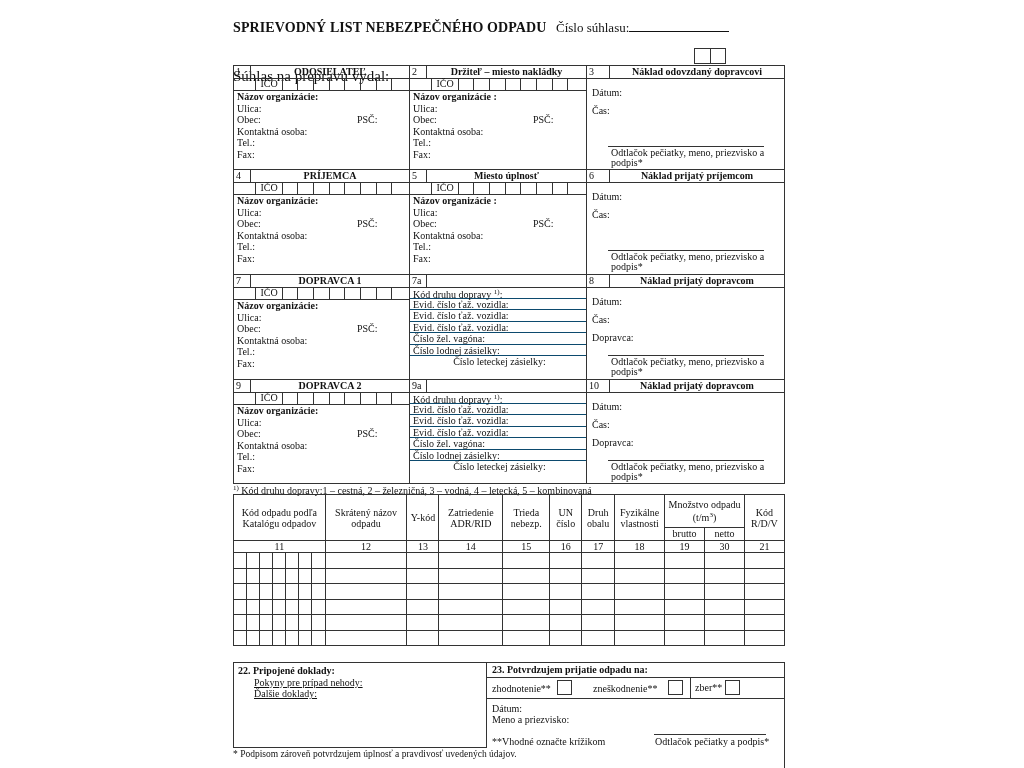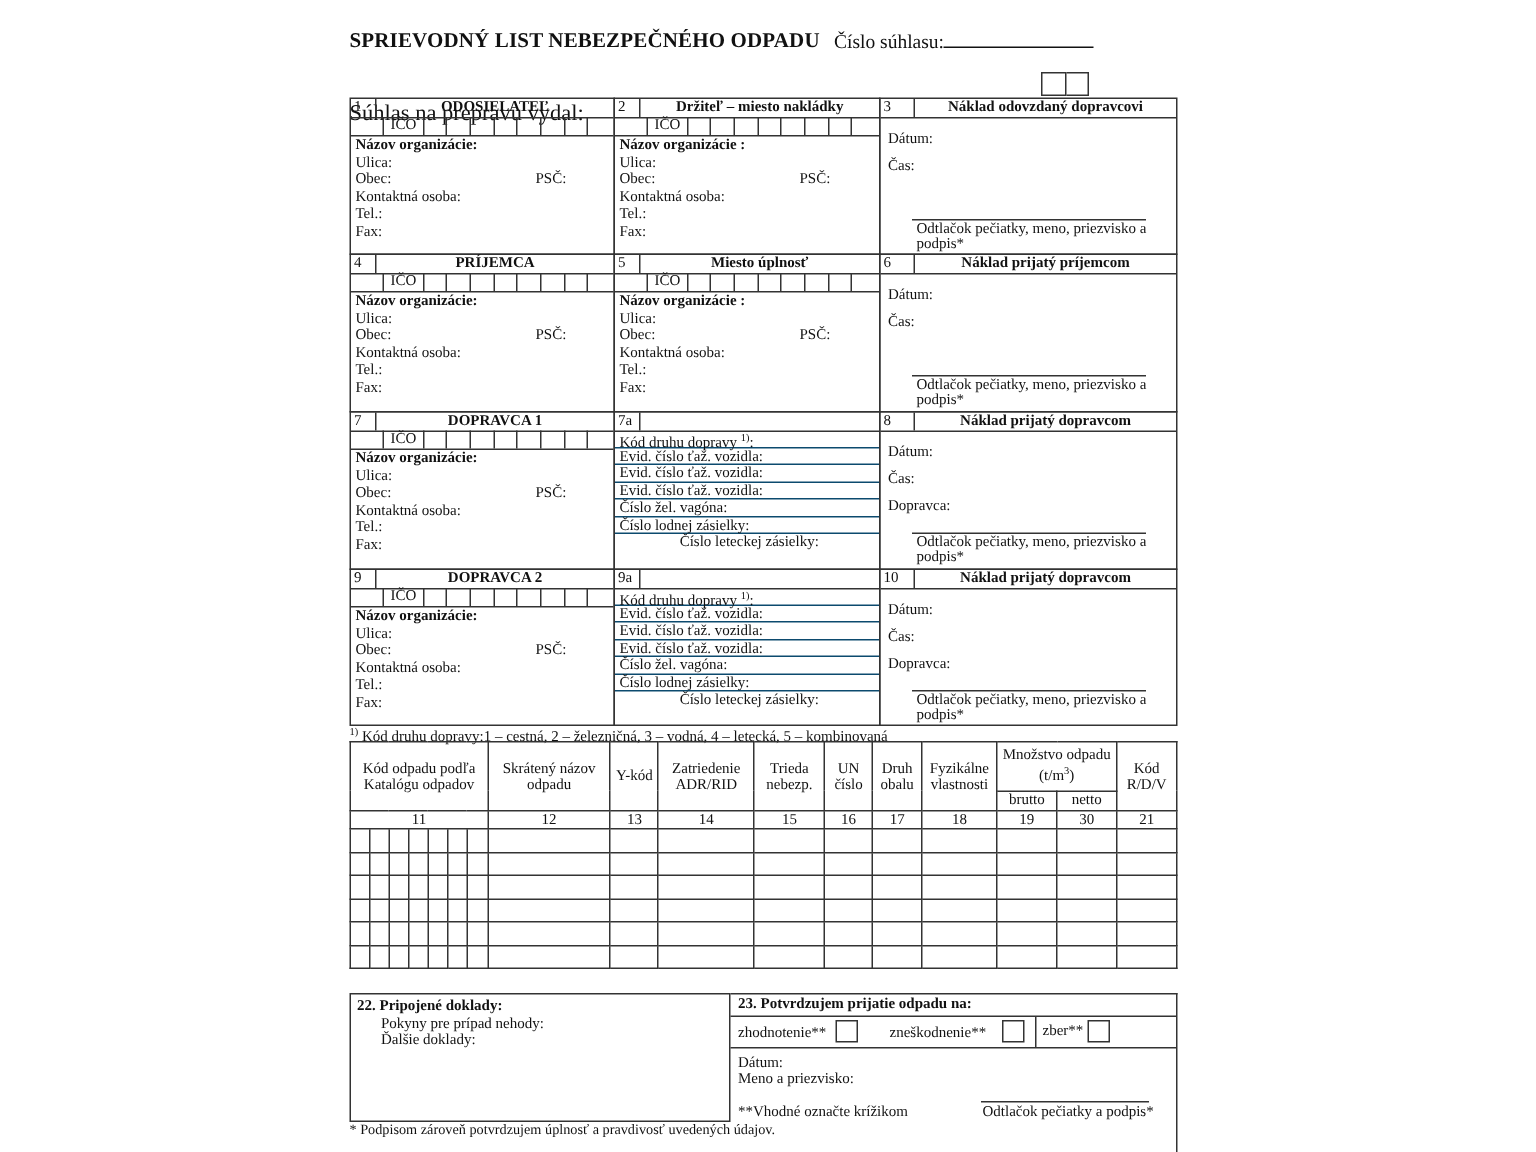--- a/index.html
+++ b/index.html
@@ -35,21 +35,21 @@
 
   .foot1{left:233px;top:484px;font-size:10px;}
 
   table.waste{position:absolute;left:233px;top:494px;width:552px;border-collapse:collapse;font-size:10px;}
   table.waste td{border:1px solid #333;text-align:center;padding:0;line-height:11px;}
   table.waste tr.num td{height:11px;}
   table.waste tr.data td{height:14.5px;}
 
   .b22{left:233px;top:662px;width:254px;height:86px;border:1px solid #333;box-sizing:border-box;}
   .b22 .t{position:absolute;left:4px;top:2px;font-weight:bold;font-size:10px;}
-  .b22 .i{position:absolute;left:20px;font-size:10px;}
+  .b22 .i{position:absolute;left:20px;font-size:10px;text-decoration:underline;}
   .b23{left:487px;top:662px;width:298px;height:110px;border:1px solid #333;border-left:none;box-sizing:border-box;}
   .b23 .t{position:absolute;left:5px;top:1px;font-weight:bold;font-size:10px;}
   .b23 .r1{position:absolute;left:0;right:0;top:14px;height:20px;border-top:1px solid #333;border-bottom:1px solid #333;font-size:10px;}
   .b23 .r1 span{position:absolute;top:5px;}
   .chk{position:absolute;top:2px;width:15px;height:15px;border:1px solid #333;box-sizing:border-box;}
   .b23 .d{position:absolute;left:5px;font-size:10px;}
   .foot2{left:233px;top:749px;font-size:9.5px;}
 </style>
 </head>
 <body>

